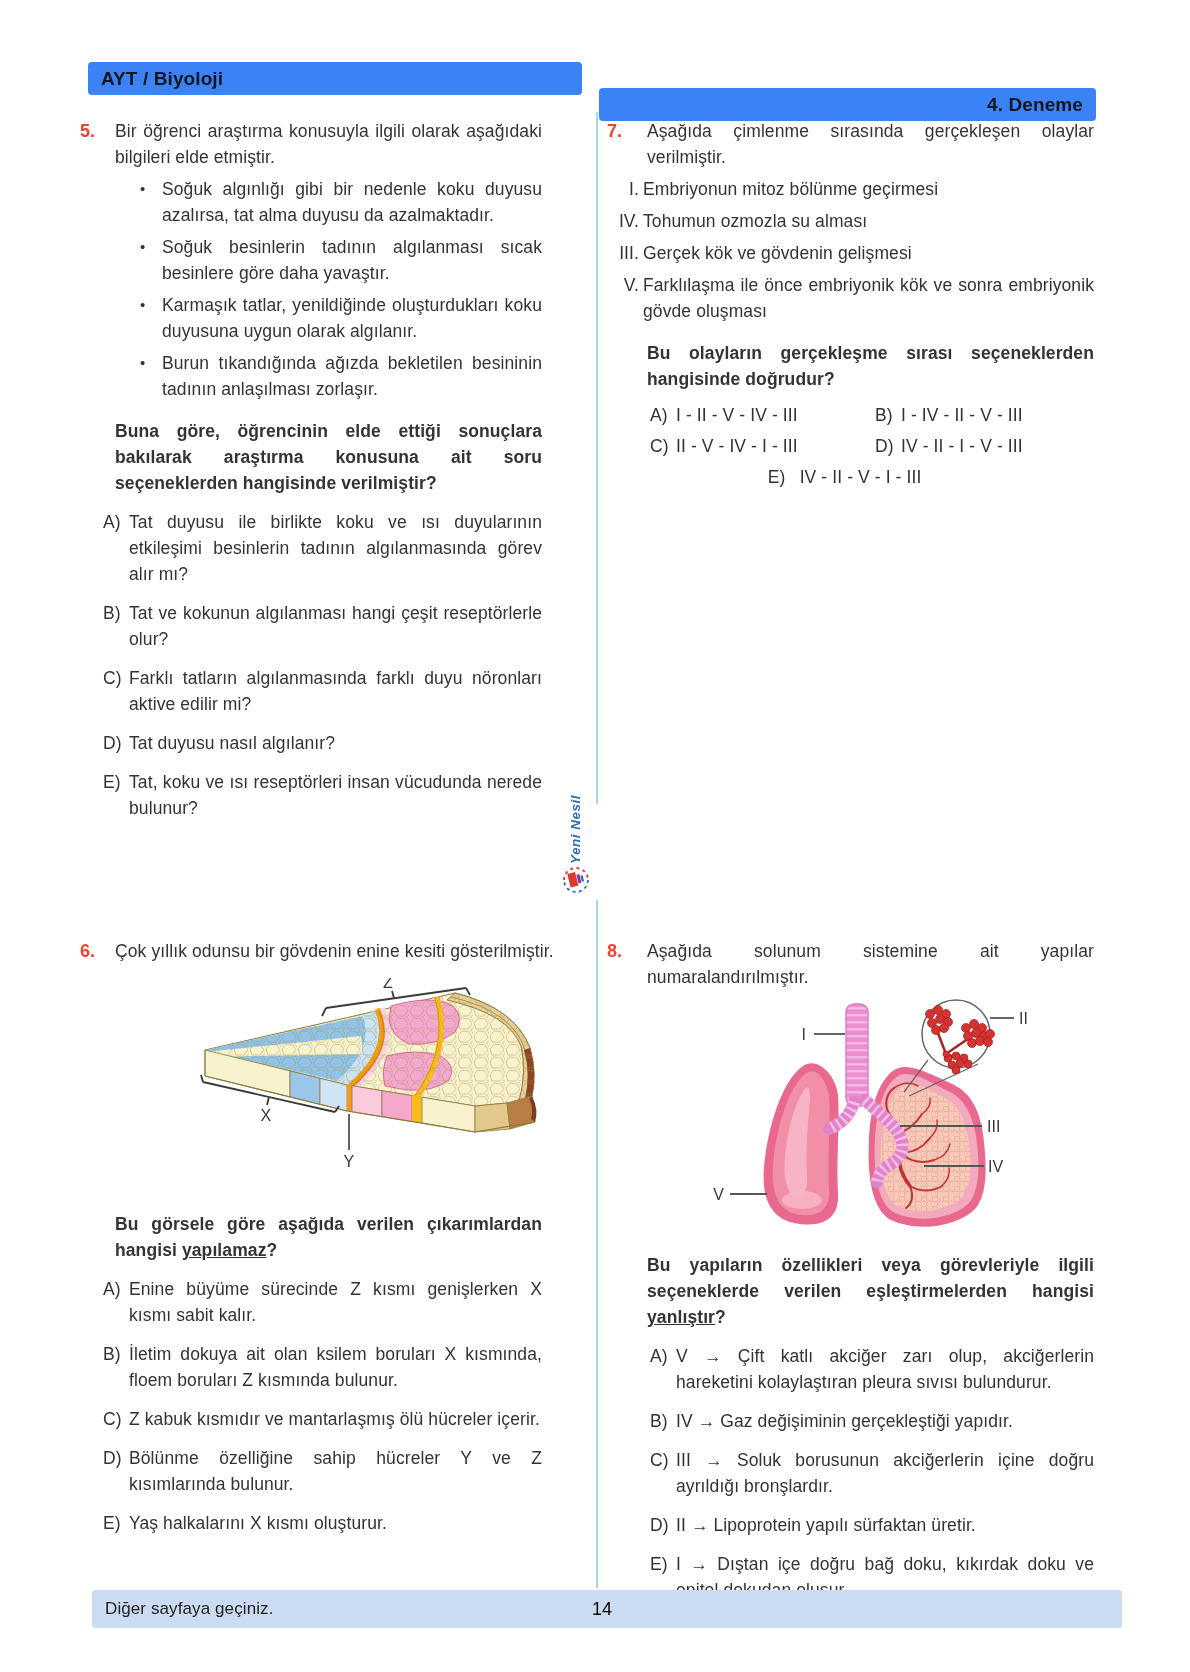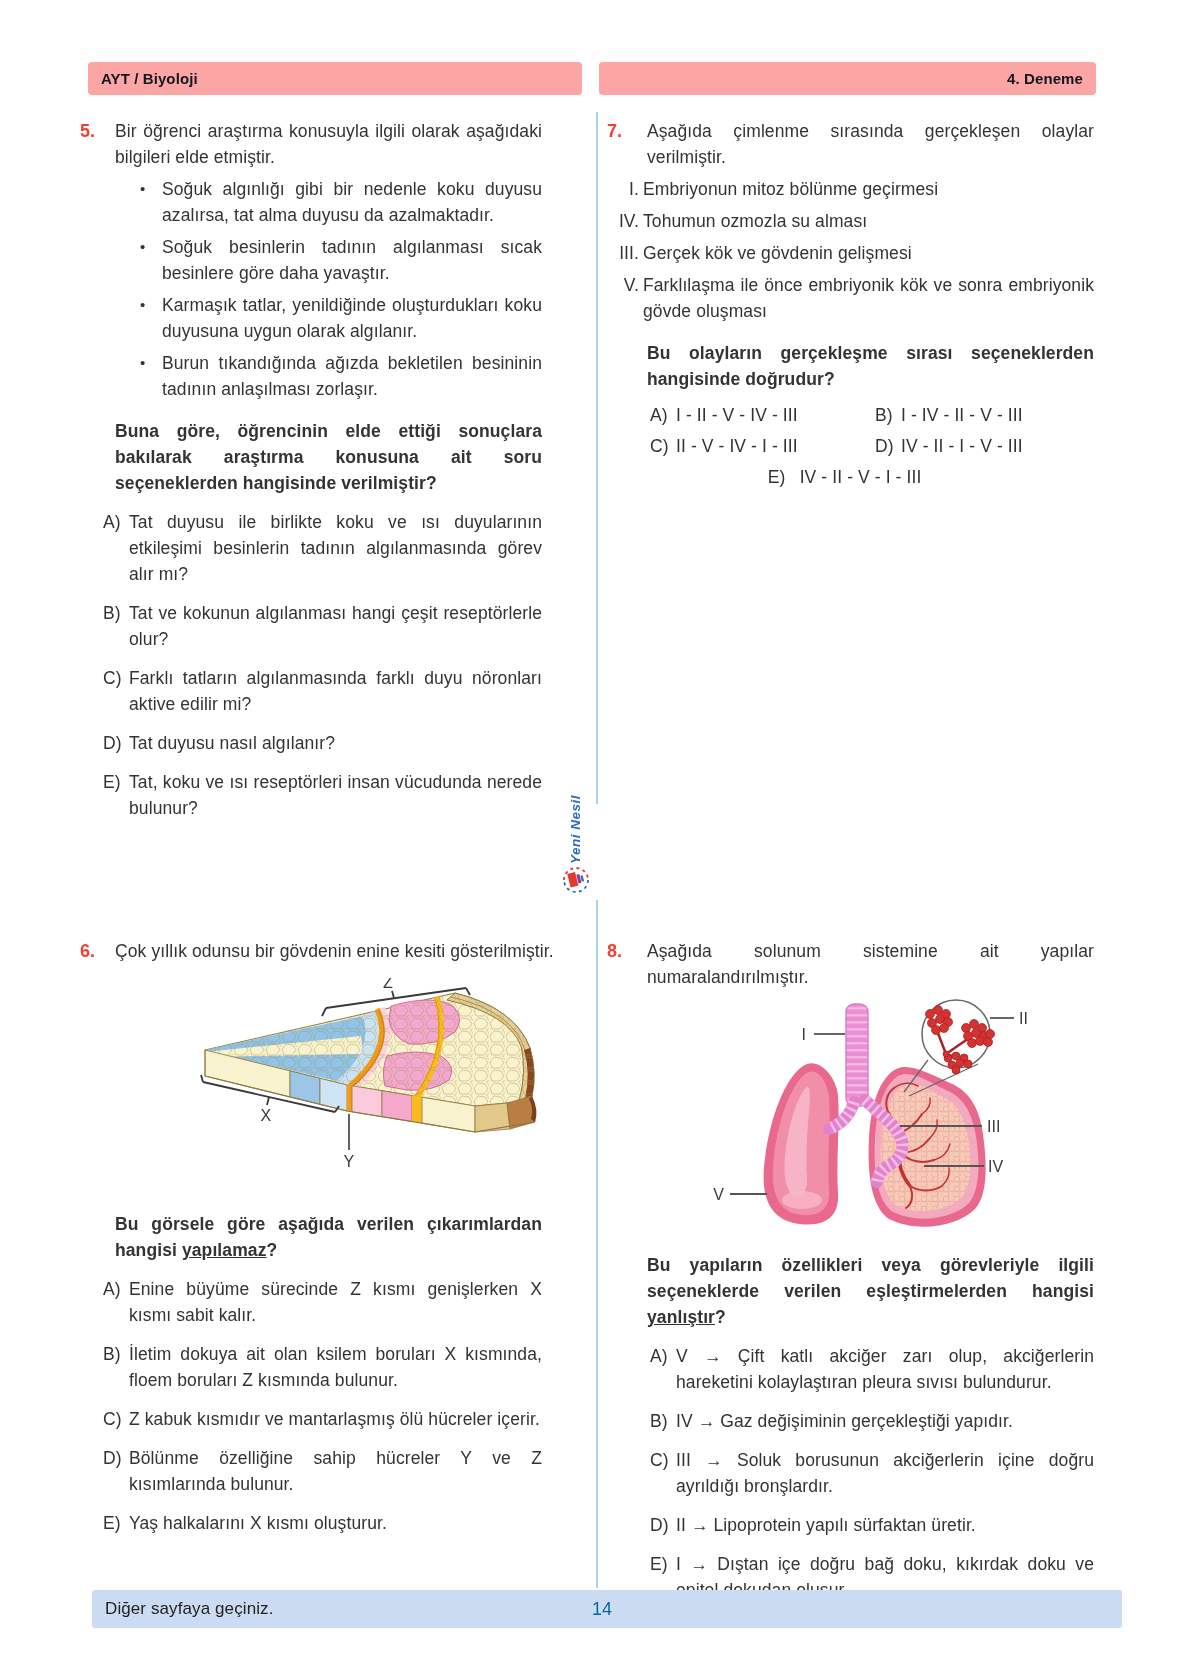--- a/index.html
+++ b/index.html
@@ -3,25 +3,25 @@
 <meta charset="utf-8">
 <style>
   * { margin:0; padding:0; box-sizing:border-box; }
   html,body { background:#ffffff; }
   body {
     width:1190px; height:1672px; position:relative;
     font-family:"Liberation Sans", sans-serif;
     color:#333333; font-size:17.5px; line-height:26px; letter-spacing:0.1px;
   }
   
-  .bar { position:absolute; top:62px; height:33px; background:#fca5a5;
+  .bar { position:absolute; top:62px; height:33px; background:#3b82f6;
          border-radius:4px; display:flex; align-items:center;
-         font-weight:bold; font-size:15px; color:#14161f; }
+         font-weight:bold; font-size:19px; color:#14161f; }
   #bar-left  { left:88px;  width:494px; padding-left:13px; }
-  #bar-right { left:599px; width:497px; justify-content:flex-end; padding-right:13px; }
+  #bar-right { left:599px; width:497px; justify-content:flex-end; padding-right:13px;margin-top:26px; }
 
   
   .divider { position:absolute; left:596px; width:2px; background:#A9D4EA; }
   #divider-top { top:112px; height:692px; }
   #divider-bottom { top:900px; height:688px; }
   #brand-text { position:absolute; left:563px; top:798px; height:66px;
                 writing-mode:vertical-rl; transform:rotate(180deg);
                 font-size:13.5px; font-weight:bold; font-style:italic;
                 color:#2B6CB4; letter-spacing:0.5px; white-space:nowrap; }
   #brand-icon { position:absolute; left:560px; top:864px; }
@@ -64,21 +64,21 @@
   #diagram-q8 { height:242px; margin-top:4px; }
   #svg-stem  { position:absolute; left:70px; top:8px; }
   #svg-lungs { position:absolute; left:43px; top:2px; }
   svg text { font-family:"Liberation Sans", sans-serif; fill:#3a3a3a; font-size:16px; }
 
   
   #footer { position:absolute; left:92px; top:1590px; width:1030px; height:38px;
             background:#CBDCF2; border-radius:3px; display:flex; align-items:center;
             font-size:17px; color:#222; }
   #footer-instruction { padding-left:13px; }
-  #page-number { position:absolute; left:500px; font-size:18px; color:#0369a1; }
+  #page-number { position:absolute; left:500px; font-size:18px; color:#000000; }
 </style>
 </head>
 <body>
 
 <div class="bar" id="bar-left">
   <span>AYT / Biyoloji</span>
 </div>
 <div class="bar" id="bar-right">
   <span>4. Deneme</span>
 </div>

